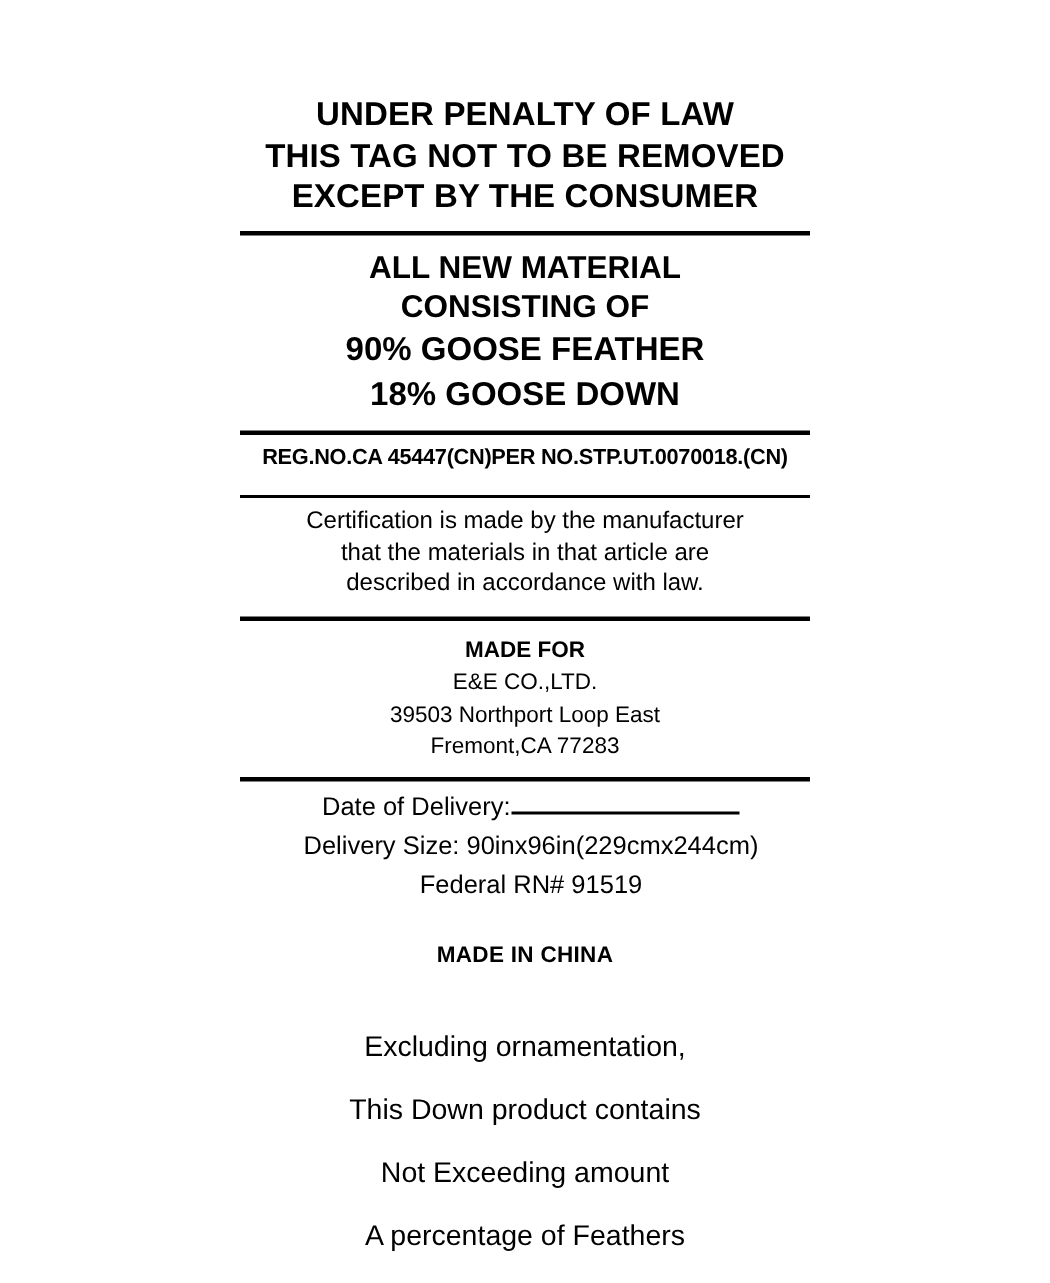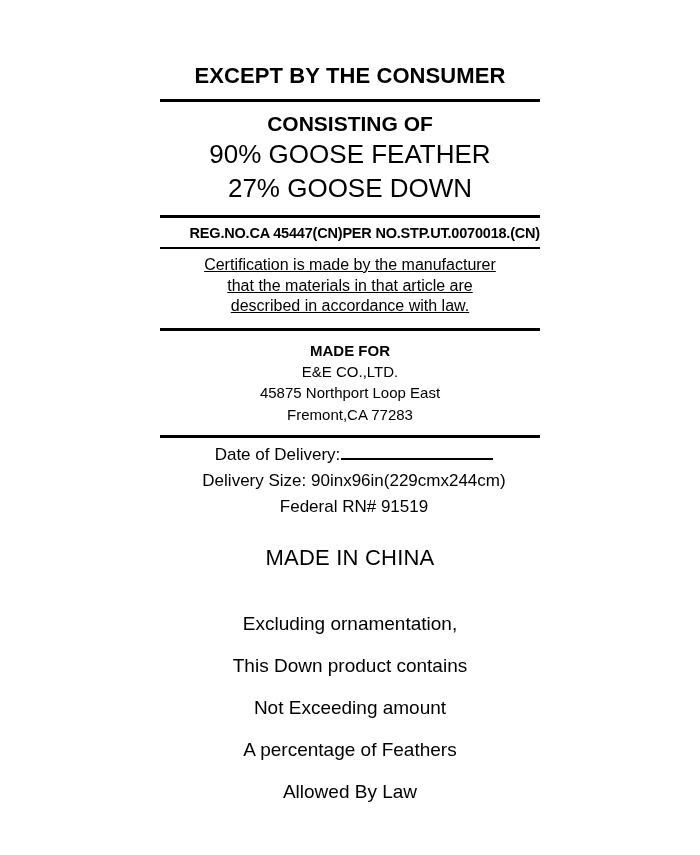--- a/index.html
+++ b/index.html
@@ -50,35 +50,35 @@
   .sec-penalty { padding-top: 0; padding-bottom: 9px; }
 
   
   .sec-material { padding-top: 9px; padding-bottom: 10px; }
   .material .strong {
     font-size: 21px;
     font-weight: bold;
     padding: 1px 0;
   }
   .material .pct {
-    font-size: 26px;
-    font-weight: normal;
+    font-size: 22px;
+    font-weight: bold;
     padding: 2px 0;
   }
 
   
-  .sec-reg { padding-top: 7px; padding-bottom: 5px; text-align: right; }
+  .sec-reg { padding-top: 7px; padding-bottom: 16px; }
   .reg-line {
     font-size: 14.5px;
     font-weight: bold;
     letter-spacing: -0.2px;
   }
 
   
-  .sec-cert { padding-bottom: 11px; text-decoration: underline; }
+  .sec-cert { padding-bottom: 11px; }
   .cert .line {
     font-size: 16px;
     padding: 1px 0;
   }
 
   
   .sec-madefor { padding-top: 9px; padding-bottom: 10px; }
   .madefor .heading {
     font-size: 19px;
     font-weight: bold;
@@ -106,50 +106,53 @@
     vertical-align: baseline;
     margin-left: 1px;
   }
 
   
   .sec-origin {
     padding-top: 22px;
     padding-bottom: 6px;
   }
   .origin-line {
-    font-size: 22px;
-    font-weight: normal;
+    font-size: 15px;
+    font-weight: bold;
     letter-spacing: 0.2px;
   }
 
   
   .sec-disclaimer {
     padding-top: 18px;
   }
   .disclaimer .line {
     font-size: 19px;
     padding: 2px 0;
     margin-top: 16px;
   }
 </style>
 </head>
 <body>
 
 <div class="tag">
 
   <div class="block sec-penalty penalty">
+    <div class="line">UNDER PENALTY OF LAW</div>
+    <div class="line">THIS TAG NOT TO BE REMOVED</div>
     <div class="line">EXCEPT BY THE CONSUMER</div>
   </div>
 
   <hr class="rule">
 
   <div class="block sec-material material">
+    <div class="line strong">ALL NEW MATERIAL</div>
     <div class="line strong">CONSISTING OF</div>
     <div class="line pct">90% GOOSE FEATHER</div>
-    <div class="line pct">27% GOOSE DOWN</div>
+    <div class="line pct">18% GOOSE DOWN</div>
   </div>
 
   <hr class="rule">
 
   <div class="block sec-reg">
     <div class="line reg-line">REG.NO.CA 45447(CN)PER NO.STP.UT.0070018.(CN)</div>
   </div>
 
   <hr class="rule thin">
 
@@ -157,21 +160,21 @@
     <div class="line">Certification is made by the manufacturer</div>
     <div class="line">that the materials in that article are</div>
     <div class="line">described in accordance with law.</div>
   </div>
 
   <hr class="rule">
 
   <div class="block sec-madefor madefor">
     <div class="line heading">MADE FOR</div>
     <div class="line">E&amp;E CO.,LTD.</div>
-    <div class="line">45875 Northport Loop East</div>
+    <div class="line">39503 Northport Loop East</div>
     <div class="line">Fremont,CA 77283</div>
   </div>
 
   <hr class="rule">
 
   <div class="block sec-details details">
     <div class="line"><span>Date of Delivery:</span><span class="underline-blank"></span></div>
     <div class="line">Delivery Size: 90inx96in(229cmx244cm)</div>
     <div class="line">Federal RN# 91519</div>
   </div>

